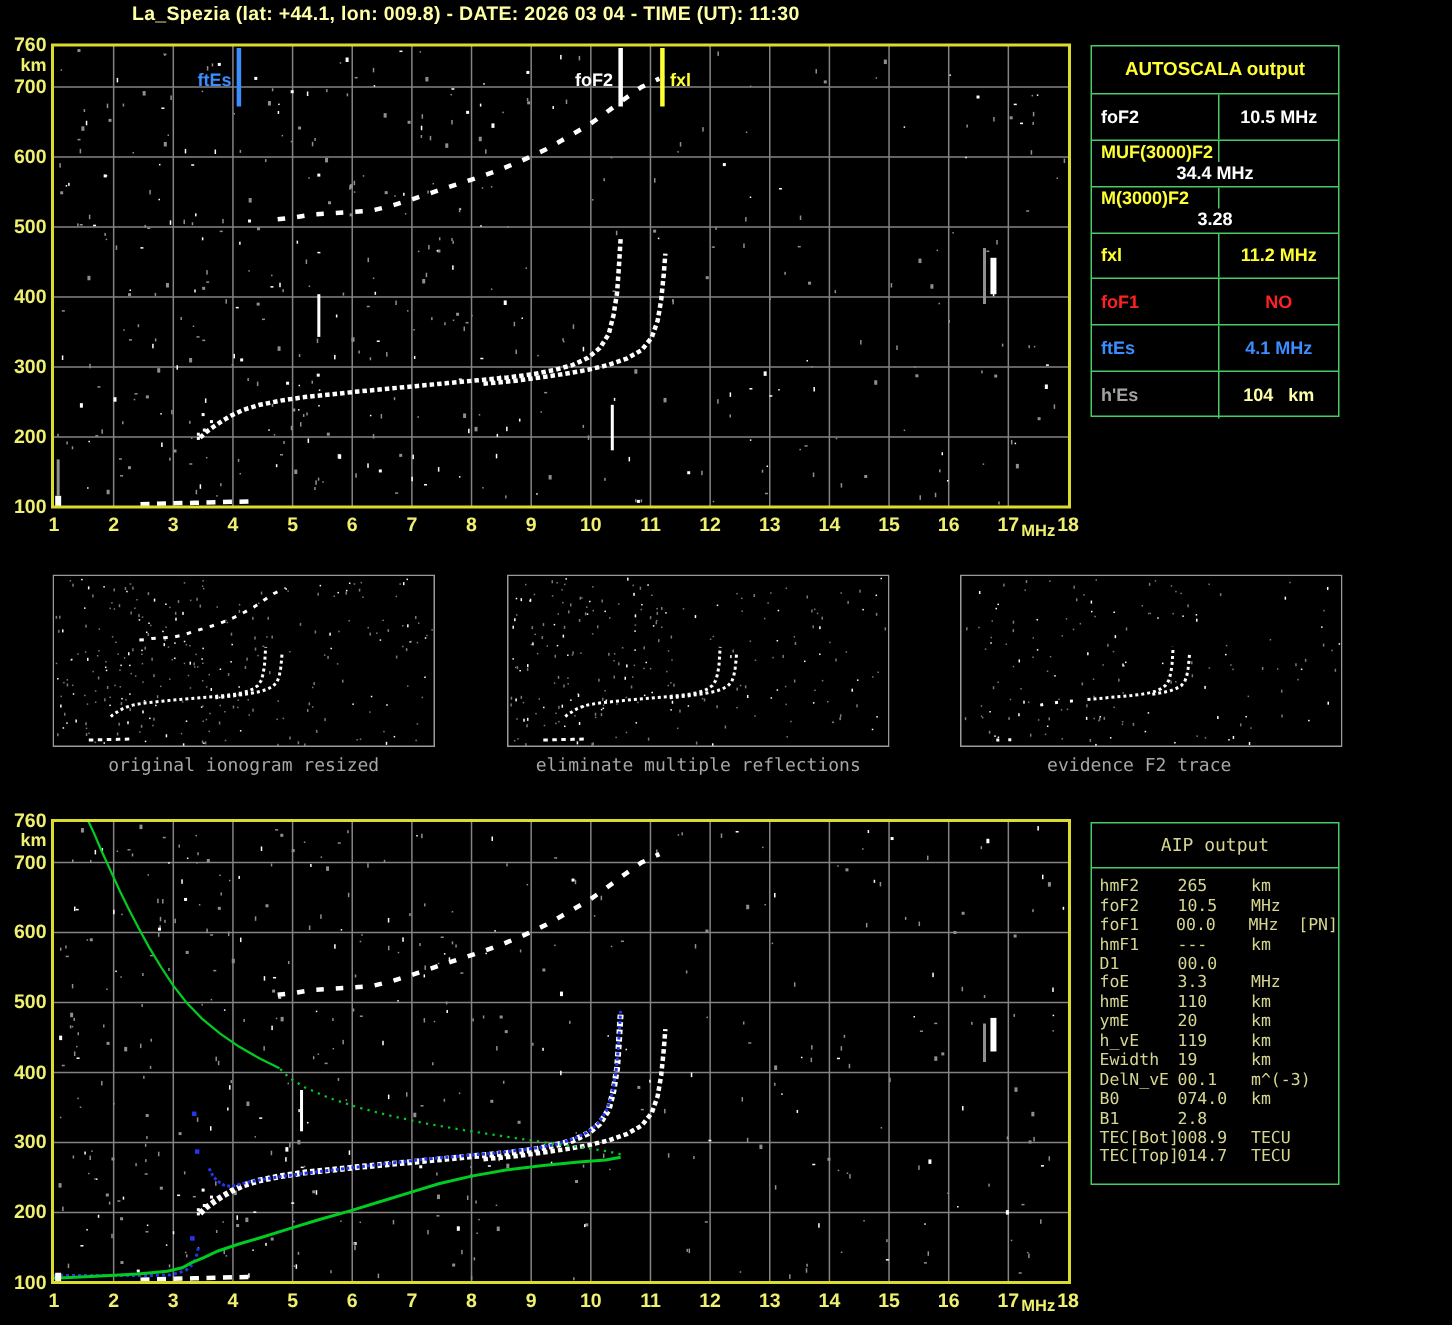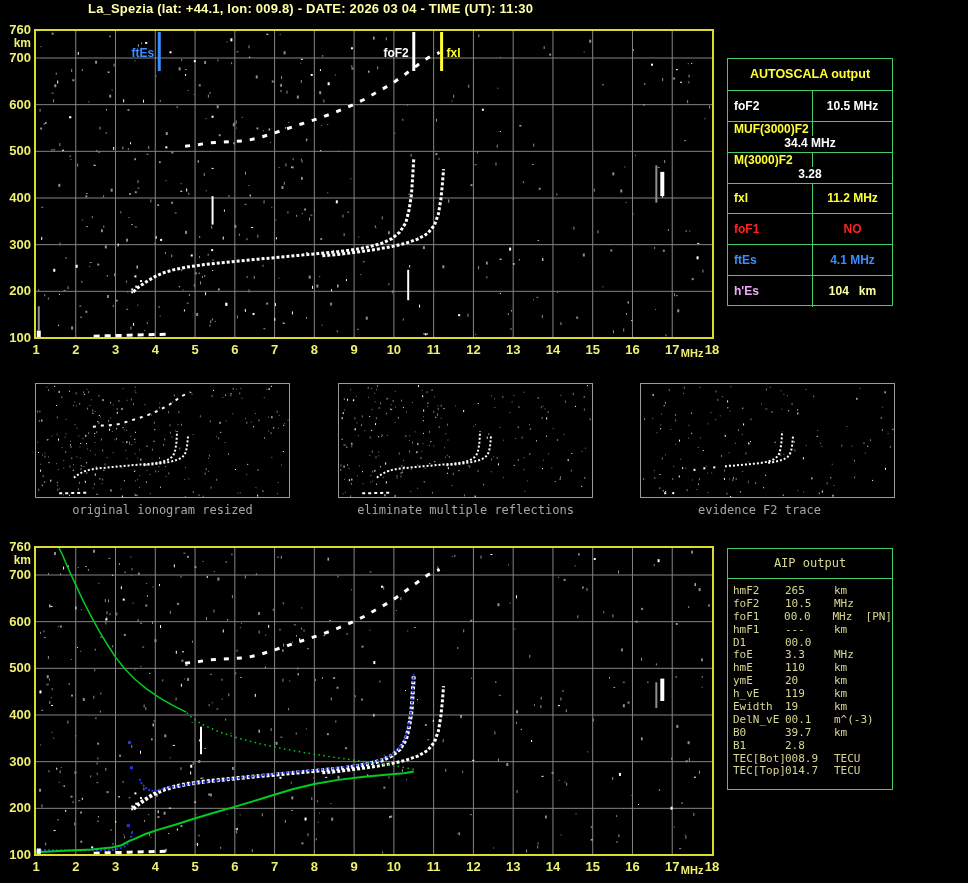--- a/index.html
+++ b/index.html
@@ -533,21 +533,21 @@
         <text x="31" y="62" fill="#efef70" font-size="13" font-weight="bold" text-anchor="end" font-family="&quot;Liberation Sans&quot;,sans-serif">700</text>
         <text x="31" y="108.66666666666666" fill="#efef70" font-size="13" font-weight="bold" text-anchor="end" font-family="&quot;Liberation Sans&quot;,sans-serif">600</text>
         <text x="31" y="155.33333333333334" fill="#efef70" font-size="13" font-weight="bold" text-anchor="end" font-family="&quot;Liberation Sans&quot;,sans-serif">500</text>
         <text x="31" y="202" fill="#efef70" font-size="13" font-weight="bold" text-anchor="end" font-family="&quot;Liberation Sans&quot;,sans-serif">400</text>
         <text x="31" y="248.66666666666669" fill="#efef70" font-size="13" font-weight="bold" text-anchor="end" font-family="&quot;Liberation Sans&quot;,sans-serif">300</text>
         <text x="31" y="295.3333333333333" fill="#efef70" font-size="13" font-weight="bold" text-anchor="end" font-family="&quot;Liberation Sans&quot;,sans-serif">200</text>
         <text x="31" y="342" fill="#efef70" font-size="13" font-weight="bold" text-anchor="end" font-family="&quot;Liberation Sans&quot;,sans-serif">100</text>
         <text x="31" y="47" fill="#efef70" font-size="12" font-weight="bold" text-anchor="end" font-family="&quot;Liberation Sans&quot;,sans-serif">km</text>
       </svg>
     </div>
-  <div id="autoscala" class="abs" style="border-color: rgb(68, 204, 102); margin-top: 28px;">
+  <div id="autoscala" class="abs" style="border-color: rgb(68, 204, 102);">
       <div class="hdr" style="border-color: rgb(68, 204, 102); color: rgb(255, 255, 51);">AUTOSCALA output</div>
       <div class="row" style="border-color: rgb(68, 204, 102); height: 30.85px;">
         <div class="lc" style="border-color: rgb(68, 204, 102); color: rgb(255, 255, 255);">foF2</div>
         <div class="vc" style="color: rgb(255, 255, 255);">10.5 MHz</div>
       </div>
       <div class="row" style="border-color: rgb(68, 204, 102); height: 30.85px; flex-direction: column;">
         <div class="lc" style="border-color: rgb(68, 204, 102); color: rgb(255, 255, 51);">MUF(3000)F2</div>
         <div class="vc" style="color: rgb(255, 255, 255);">34.4 MHz</div>
       </div>
       <div class="row" style="border-color: rgb(68, 204, 102); height: 30.85px; flex-direction: column;">
@@ -560,21 +560,21 @@
       </div>
       <div class="row" style="border-color: rgb(68, 204, 102); height: 30.85px;">
         <div class="lc" style="border-color: rgb(68, 204, 102); color: rgb(255, 34, 34);">foF1</div>
         <div class="vc" style="color: rgb(255, 34, 34);">NO</div>
       </div>
       <div class="row" style="border-color: rgb(68, 204, 102); height: 30.85px;">
         <div class="lc" style="border-color: rgb(68, 204, 102); color: rgb(59, 142, 255);">ftEs</div>
         <div class="vc" style="color: rgb(59, 142, 255);">4.1 MHz</div>
       </div>
       <div class="row" style="border-color: rgb(68, 204, 102); height: 30.85px;">
-        <div class="lc" style="border-color: rgb(68, 204, 102); color: #f0abfc;">h'Es</div>
+        <div class="lc" style="border-color: rgb(68, 204, 102); color: #a3a3a3;">h'Es</div>
         <div class="vc" style="color: rgb(255, 255, 168);">104   km</div>
       </div>
     </div>
 
   <div id="thumb-0" class="abs" style="left:35px;top:383px;">
       <svg width="255" height="115" viewBox="0 0 255 115">
         <rect x="170.7362851302605" y="85.21231028973125" width="1" height="2" fill="#7a7a7a"></rect>
         <rect x="104.46945255668834" y="92.1843874277547" width="1" height="1" fill="#7a7a7a"></rect>
         <rect x="185.28989355126396" y="48.82590043451637" width="1" height="1" fill="#ffffff"></rect>
         <rect x="181.1988941647578" y="95.74985575932078" width="1" height="2" fill="#7a7a7a"></rect>
@@ -1786,19 +1786,19 @@
         <div class="row"><div class="lc">foF2</div><div class="vc">10.5</div><div class="uc">MHz</div></div>
         <div class="row"><div class="lc">foF1</div><div class="vc">00.0</div><div class="uc">MHz  [PN]</div></div>
         <div class="row"><div class="lc">hmF1</div><div class="vc">---</div><div class="uc">km</div></div>
         <div class="row"><div class="lc">D1</div><div class="vc">00.0</div><div class="uc"></div></div>
         <div class="row"><div class="lc">foE</div><div class="vc">3.3</div><div class="uc">MHz</div></div>
         <div class="row"><div class="lc">hmE</div><div class="vc">110</div><div class="uc">km</div></div>
         <div class="row"><div class="lc">ymE</div><div class="vc">20</div><div class="uc">km</div></div>
         <div class="row"><div class="lc">h_vE</div><div class="vc">119</div><div class="uc">km</div></div>
         <div class="row"><div class="lc">Ewidth</div><div class="vc">19</div><div class="uc">km</div></div>
         <div class="row"><div class="lc">DelN_vE</div><div class="vc">00.1</div><div class="uc">m^(-3)</div></div>
-        <div class="row"><div class="lc">B0</div><div class="vc">39.7</div><div class="uc">km</div></div>
+        <div class="row"><div class="lc">B0</div><div class="vc">074.0</div><div class="uc">km</div></div>
         <div class="row"><div class="lc">B1</div><div class="vc">2.8</div><div class="uc"></div></div>
         <div class="row"><div class="lc">TEC[Bot]</div><div class="vc">008.9</div><div class="uc">TECU</div></div>
         <div class="row"><div class="lc">TEC[Top]</div><div class="vc">014.7</div><div class="uc">TECU</div></div>
       </div>
     </div>
 </div>
 
 </body></html>

